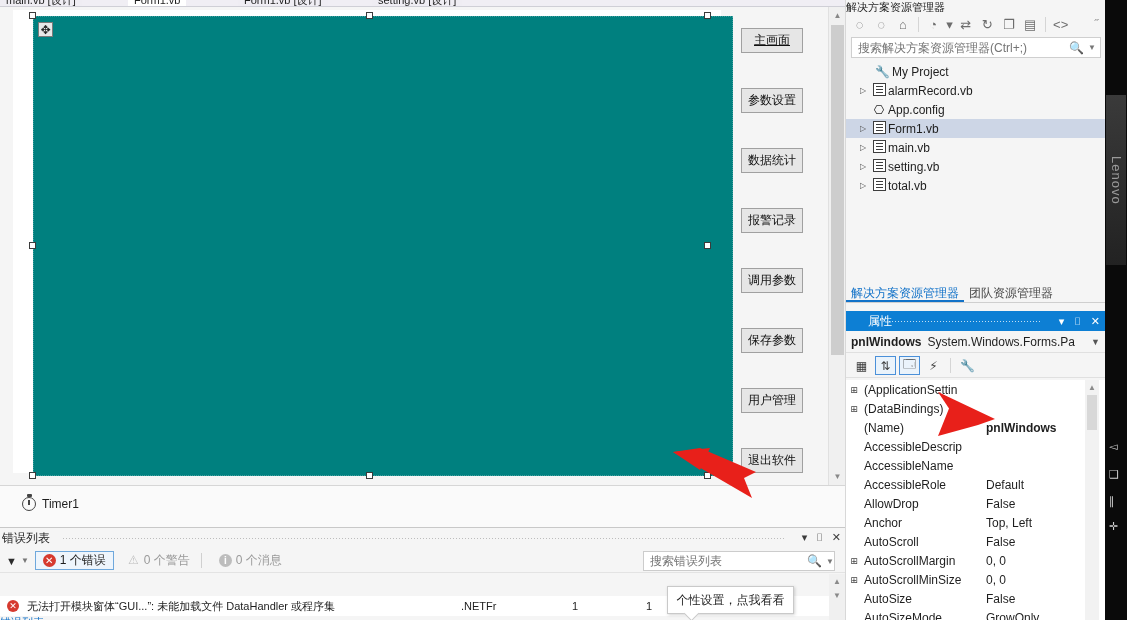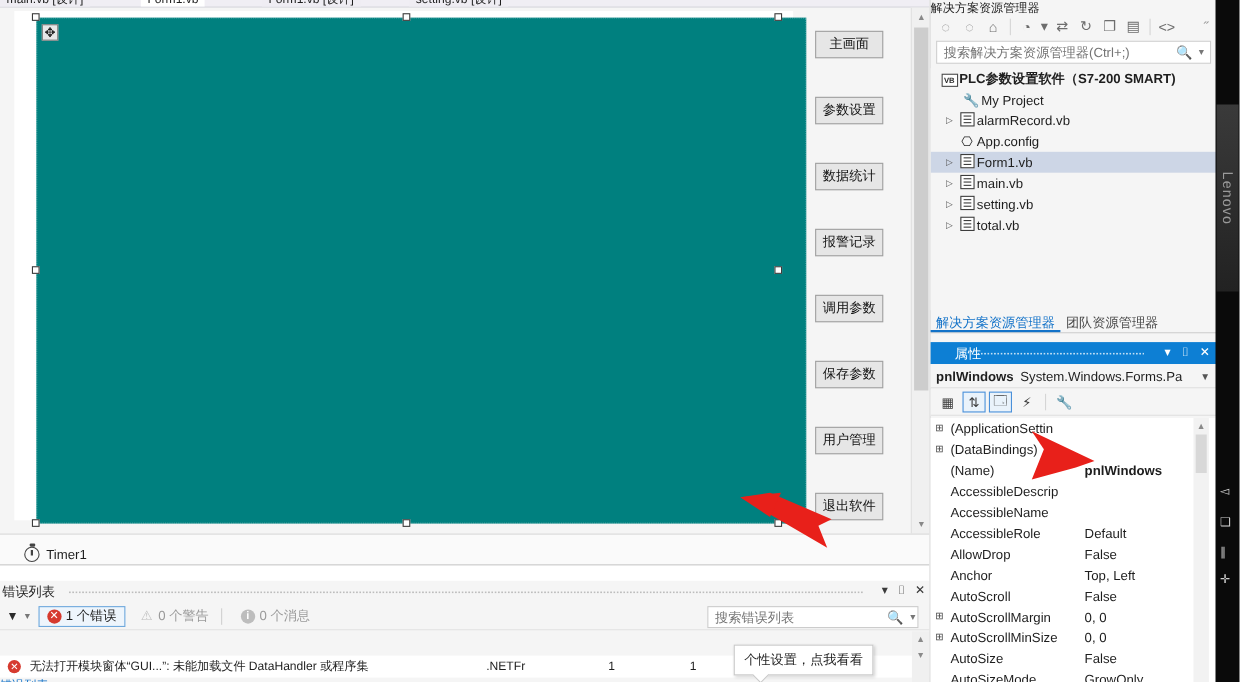--- a/index.html
+++ b/index.html
@@ -75,21 +75,21 @@
   }
   .vscroll .arrow.up { top: 0; }
   .vscroll .arrow.down { bottom: 0; }
   .vscroll .thumb {
     position: absolute; left: 2px; top: 18px; width: 13px; height: 330px;
     background: #cdcdcd;
   }
 
   
   .tray {
-    position: absolute; left: 0; top: 485px; width: 845px; height: 29px;
+    position: absolute; left: 0; top: 485px; width: 845px; height: 43px;
     background: #fafafa; border-top: 1px solid #d6d6d6;
     border-bottom: 1px solid #c8c8c8;
   }
   .tray-item {
     position: absolute; left: 22px; top: 11px;
     display: flex; align-items: center; gap: 6px; font-size: 12px; color: #1e1e1e;
   }
   .timer-icon {
     width: 14px; height: 14px; border: 1.6px solid #444; border-radius: 50%;
     position: relative;
@@ -361,21 +361,21 @@
 
       <div class="handle" style="left:16px;  top:2px;"></div>
       <div class="handle" style="left:353px; top:2px;"></div>
       <div class="handle" style="left:691px; top:2px;"></div>
       <div class="handle" style="left:16px;  top:232px;"></div>
       <div class="handle" style="left:691px; top:232px;"></div>
       <div class="handle" style="left:16px;  top:462px;"></div>
       <div class="handle" style="left:353px; top:462px;"></div>
       <div class="handle" style="left:691px; top:462px;"></div>
 
-      <div class="form-btn" style="top:18px;">主画面</div>
+      <div class="form-btn" style="top:18px;text-decoration:underline;">主画面</div>
       <div class="form-btn" style="top:78px;">参数设置</div>
       <div class="form-btn" style="top:138px;">数据统计</div>
       <div class="form-btn" style="top:198px;">报警记录</div>
       <div class="form-btn" style="top:258px;">调用参数</div>
       <div class="form-btn" style="top:318px;">保存参数</div>
       <div class="form-btn" style="top:378px;">用户管理</div>
       <div class="form-btn" style="top:438px;">退出软件</div>
     </div>
   </div>
 
@@ -428,21 +428,21 @@
         <input type="text" placeholder="搜索错误列表" style="">
         <span class="mag">🔍</span>
         <span class="caret-sm">▼</span>
       </span>
     </div>
 
 
     <div class="el-row">
       <span class="el-row-icon">✕</span>
       <span class="cell" style="width:415px;">无法打开模块窗体“GUI...”: 未能加载文件 DataHandler 或程序集</span>
-      <span class="cell" style="width:111px;">.NETFr</span>
+      <span class="cell" style="width:111px;margin-left:19px;">.NETFr</span>
       <span class="cell" style="width:74px;">1</span>
       <span class="cell" style="width:60px;">1</span>
     </div>
 
     <div class="el-vscroll">
       <div class="a">▲</div>
       <div class="a">▼</div>
     </div>
 
     <div class="el-bottom-tabs">
@@ -474,24 +474,20 @@
       <span class="se-ic" style="margin-left:14px;color:#9a9a9a;">˝</span>
     </div>
 
     <div class="se-search">
       <input type="text" placeholder="搜索解决方案资源管理器(Ctrl+;)" style="">
       <span class="mag">🔍</span>
       <span class="caret-sm">▼</span>
     </div>
 
     <div class="se-tree">
-      <div class="tnode root" style="padding-left:8px;">
-        <span class="ticon"><span class="vb-badge">VB</span></span>
-        <span>PLC参数设置软件（S7-200 SMART)</span>
-      </div>
       <div class="tnode" style="padding-left:28px;">
         <span class="ticon">🔧</span>
         <span>My Project</span>
       </div>
       <div class="tnode" style="padding-left:10px;">
         <span class="exp">▷</span>
         <span class="ticon"><span class="file-ico"></span></span>
         <span>alarmRecord.vb</span>
       </div>
       <div class="tnode" style="padding-left:24px;">

